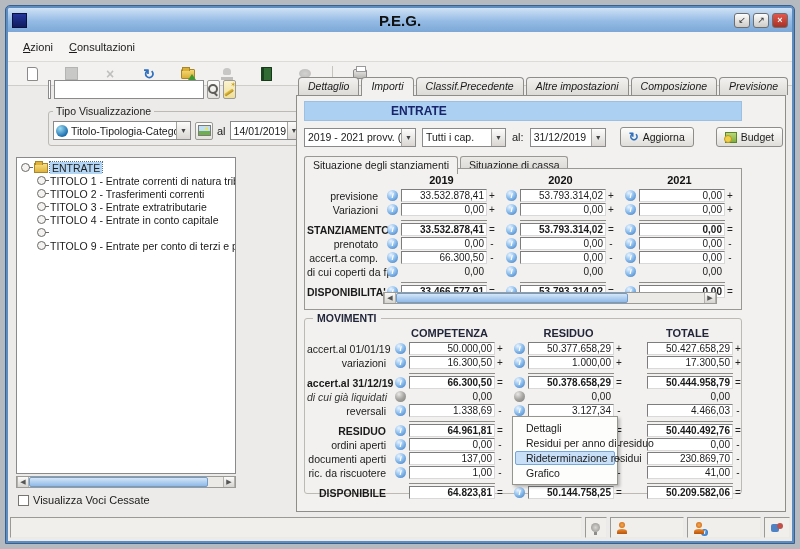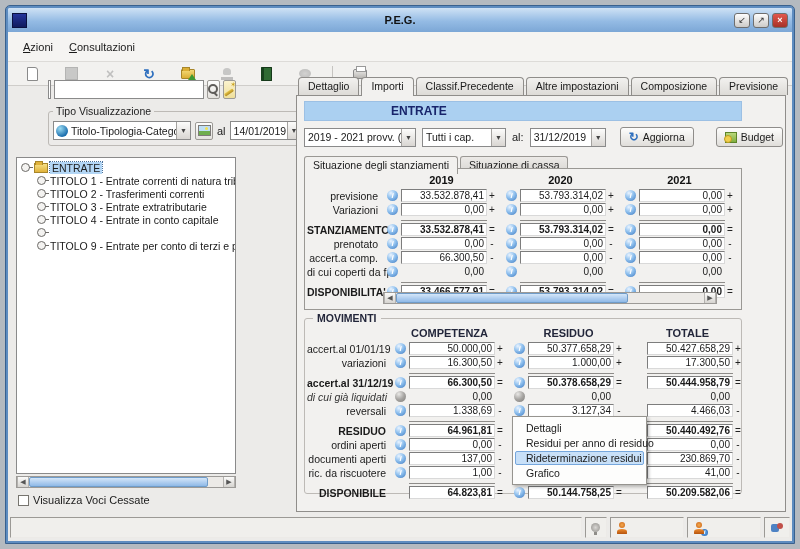--- a/index.html
+++ b/index.html
@@ -7,21 +7,21 @@
   body { background:#b4bac0; font-family:"Liberation Sans", sans-serif; font-size:11px; color:#1a1a1a; position:relative; }
 
   .window { position:absolute; left:6px; top:6px; width:788px; height:537px;
     background:#ecebe9; border:2px solid #5d8cc0; outline:1px solid #39618e;
     border-radius:4px 4px 0 0; }
 
   
   .titlebar { height:24px; background:linear-gradient(#cfe2f5 0%, #94bbe4 55%, #7ca7d6 100%);
     display:flex; align-items:center; padding:0 4px; border-radius:2px 2px 0 0; }
   .appicon { width:15px; height:15px; background:linear-gradient(#24359c,#101b5e); border:1px solid #0a1140; margin-right:4px; }
-  .titletext { position:absolute; left:0; right:0; text-align:center; font-weight:bold; font-size:11px; color:#111; }
+  .titletext { position:absolute; left:0; right:0; text-align:center; font-weight:bold; font-size:15px; color:#111; }
   .winbtns { margin-left:auto; display:flex; gap:3px; position:relative; z-index:2; }
   .wbtn { width:16px; height:15px; border:1px solid #6e6e6e; border-radius:3px;
     background:linear-gradient(#fdfdfd,#cdcbc8); font-size:9px; line-height:13px; text-align:center; color:#333; }
   .wbtn.close { background:linear-gradient(#e2574c,#a63228); color:#fff; font-weight:bold; }
 
   
   .menubar { height:30px; background:#f5f4f2; border-bottom:1px solid #dddbd8; display:flex; align-items:center; padding-left:8px; gap:2px; }
   .mitem { display:inline-block; padding:2px 7px; }
   .mitem::first-letter { text-decoration:underline; }
   .toolbar { height:24px; background:#f2f1ef; border-bottom:1px solid #cfcdca; display:flex; align-items:center; padding-left:12px; gap:15px; }
@@ -86,21 +86,21 @@
   .checkrow { position:absolute; left:2px; bottom:8px; display:flex; align-items:center; gap:4px; }
   .cbox { width:11px; height:11px; border:1px solid #77756f; background:#fff; }
 
   .splitter { position:absolute; left:278px; top:2px; width:6px; height:70px; }
   .splitter span { display:block; width:0; height:0; margin:3px 0; border:3px solid transparent; }
   .sp-l { border-right:4px solid #9a9895; }
   .sp-r { border-left:4px solid #9a9895; }
 
   
   .rightpanel { position:absolute; left:286px; top:2px; right:4px; bottom:0; }
-  .tabbar { display:flex; height:18px; padding-left:2px; }
+  .tabbar { display:flex; height:18px; padding-left:2px;font-style:italic; }
   .tab { padding:2px 9px 0; border:1px solid #8f8d8a; border-bottom:none; background:linear-gradient(#f2f1ef,#dddbd7); border-radius:4px 4px 0 0; margin-right:2px; font-size:10.5px; white-space:nowrap; }
   .tab.active { background:#f2f1ef; position:relative; z-index:3; height:19px; font-weight:normal; }
   .tabpage { position:absolute; top:18px; left:0; right:0; bottom:2px; border:1px solid #8f8d8a; background:#f2f1ef; }
 
   .banner { position:absolute; left:7px; top:5px; width:438px; height:20px; background:#abd0f1; border:1px solid #9cc0e4; font-weight:bold; color:#18246b; font-size:12px; line-height:18px; padding-left:86px; }
   .filterrow { position:absolute; left:7px; top:31px; height:20px; display:flex; align-items:center; gap:6px; }
   .btn { height:20px; border:1px solid #8f8d8a; border-radius:3px; background:linear-gradient(#fdfdfc,#e0deda); display:flex; align-items:center; gap:4px; padding:0 8px; font-size:10.5px; }
   .ic-budget { width:12px; height:11px; background:linear-gradient(#b9d87a,#7fae3f); border:1px solid #5c8428; position:relative; }
   .ic-budget::before { content:""; position:absolute; bottom:-1px; left:-2px; width:6px; height:6px; border-radius:50%; background:#f0cf4c; border:1px solid #b99a22; }
 
@@ -127,21 +127,21 @@
   .vicon { width:11px; height:11px; flex:none; margin-right:3px; border-radius:50%; font-size:8px; line-height:11px; text-align:center; }
   .vicon.info { background:radial-gradient(circle at 35% 28%, #eaf4ff, #8fc0ee 45%, #3b78c0); color:#fff; font-weight:bold; font-style:italic; }
   .vicon.gray { background:radial-gradient(circle at 35% 28%, #e9e8e6, #a7a5a2 50%, #7d7b78); }
   .vbox { width:86px; height:13px; background:#fff; border:1px solid; border-color:#7d7d7d #d9d9d9 #d9d9d9 #7d7d7d; text-align:right; font-size:10px; line-height:11px; padding:0 2px; flex:none; position:relative; }
   .vrow.sep .vbox::after { content:""; position:absolute; left:-1px; right:-1px; top:-4px; height:1px; background:#8e8c89; }
   .vplain { width:86px; text-align:right; font-size:10px; padding-right:3px; flex:none; }
   .vop { width:10px; text-align:center; font-size:10px; color:#222; flex:none; }
   .stanzscroll { position:absolute; left:78px; bottom:5px; width:334px; }
 
   
-  .ctxmenu { position:absolute; left:215px; top:320px; width:135px; background:#fdfdfc; border:1px solid #96948f; box-shadow:2px 2px 3px rgba(0,0,0,.25); padding:3px 2px; z-index:20; }
+  .ctxmenu { position:absolute; left:215px; top:320px; width:106px; background:#fdfdfc; border:1px solid #96948f; box-shadow:2px 2px 3px rgba(0,0,0,.25); padding:3px 2px; z-index:20; }
   .citem { height:14px; line-height:13px; padding:0 6px 0 10px; font-size:10.5px; white-space:nowrap; border:1px solid transparent; margin:1px 0; }
   .citem.hl { background:#c8e0f8; border-color:#76a7dd; border-radius:2px; }
 
   
   .statusbar { position:absolute; left:2px; right:2px; bottom:3px; height:21px; display:flex; gap:3px; }
   .sseg { border:1px solid; border-color:#9b9995 #eceae7 #eceae7 #9b9995; background:#f0efec; display:flex; align-items:center; padding-left:5px; gap:2px; }
   .s1 { flex:1; } .s2 { width:22px; } .s3 { width:74px; } .s4 { width:74px; } .s5 { width:26px; justify-content:center; padding-left:0; }
   .ic-lamp { width:9px; height:9px; border-radius:50%; background:radial-gradient(#d9d7d4,#8f8d89); position:relative; }
   .ic-lamp::after { content:""; position:absolute; bottom:-3px; left:3px; width:3px; height:3px; background:#8f8d89; }
   .ic-person { width:12px; height:12px; position:relative; }

